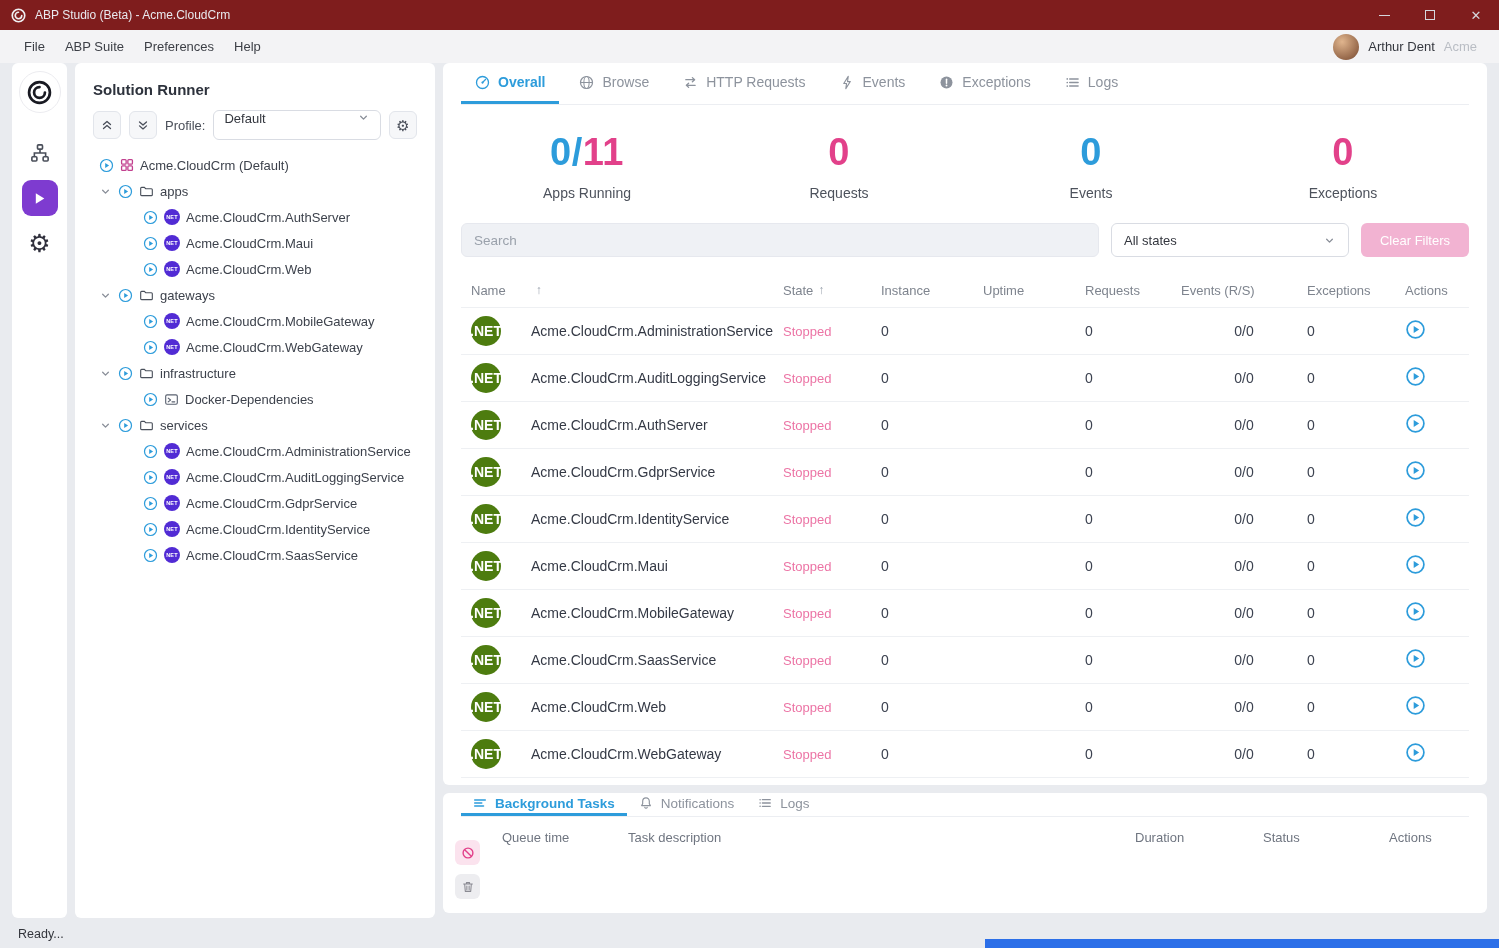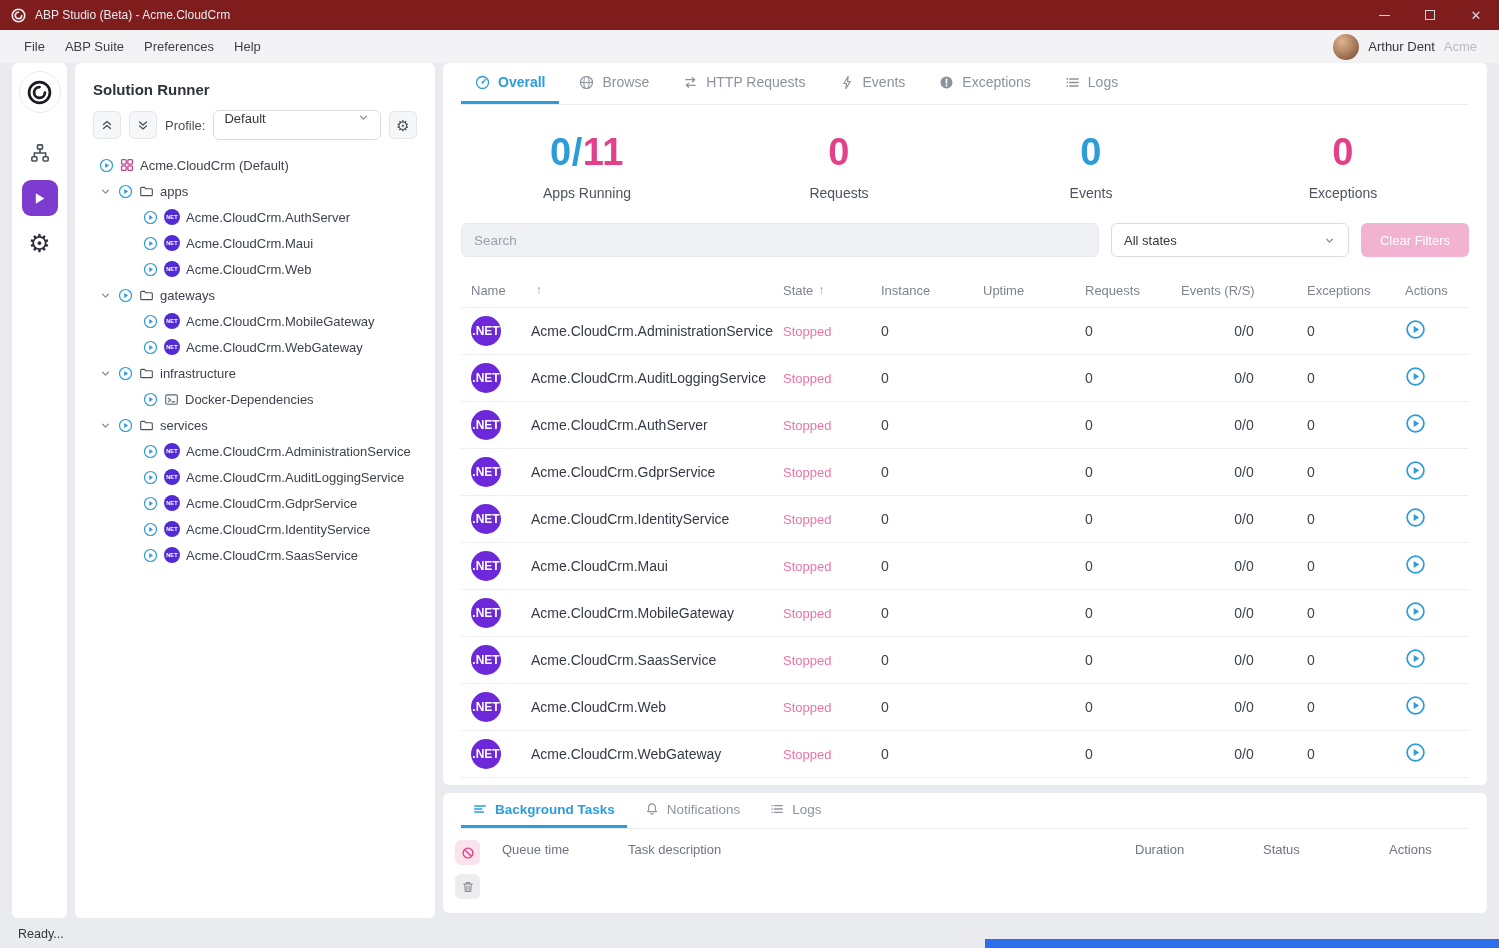--- a/index.html
+++ b/index.html
@@ -96,29 +96,29 @@
   .c-state { width:98px; display:flex; align-items:center; gap:5px; }
   .c-inst { width:102px; } .c-up { width:102px; } .c-req { width:96px; }
   .c-ev { width:126px; } .c-exc { width:98px; } .c-act { width:58px; }
   .sort { color:#9aa2ad; font-size:12px; }
   .tbody { border-bottom:1px solid #eef0f3; }
   .trow { display:flex; align-items:center; height:47px; border-top:1px solid #eef0f3;
     font-size:14px; color:#3c4250; padding:0 6px 0 10px; }
   .trow .c-ev { text-align:center; }
   .trow .c-state { color:#ec74a5; font-size:13px; }
   .svc { color:#343945; }
-  .net-lg { width:30px; height:30px; border-radius:50%; background:#6d28d9; color:#fff; font-size:12px;
+  .net-lg { width:30px; height:30px; border-radius:50%; background:#4d7c0f; color:#fff; font-size:14px;
     font-weight:700; display:flex; align-items:center; justify-content:center; flex:none; }
   .row-play { width:22px; height:22px; background:none; border:none; padding:0; color:#2d9cdb; }
   .row-play .ic { width:21px; height:21px; }
 
   
   .bottom-panel { position:absolute; left:443px; top:793px; width:1044px; height:120px;
     background:#fff; border-radius:6px; padding:0 18px; overflow:hidden; }
-  .btabs { display:flex; align-items:stretch; height:36px; border-bottom:1px solid #eceef2; gap:6px; }
+  .btabs { display:flex; align-items:stretch; height:24px; border-bottom:1px solid #eceef2; }
   .btab { display:flex; align-items:center; gap:8px; padding:0 12px; font-size:13.5px; color:#8d939d;
     border-bottom:3px solid transparent; }
   .btab .ic { width:14px; height:14px; }
   .btab.active { color:#2d9cdb; border-bottom-color:#2d9cdb; font-weight:600; }
   .btask-head { display:flex; align-items:center; height:40px; margin-left:41px; font-size:13px;
     color:#6f7580; }
   .bq { width:126px; } .bd { flex:1; } .bu { width:128px; } .bs { width:126px; } .ba { width:80px; }
   .task-btn { position:absolute; left:12px; width:25px; height:25px; border-radius:6px;
     display:flex; align-items:center; justify-content:center; border:none; }
   .task-btn.block { top:47px; background:#fbe3ee; color:#e2418a; }

